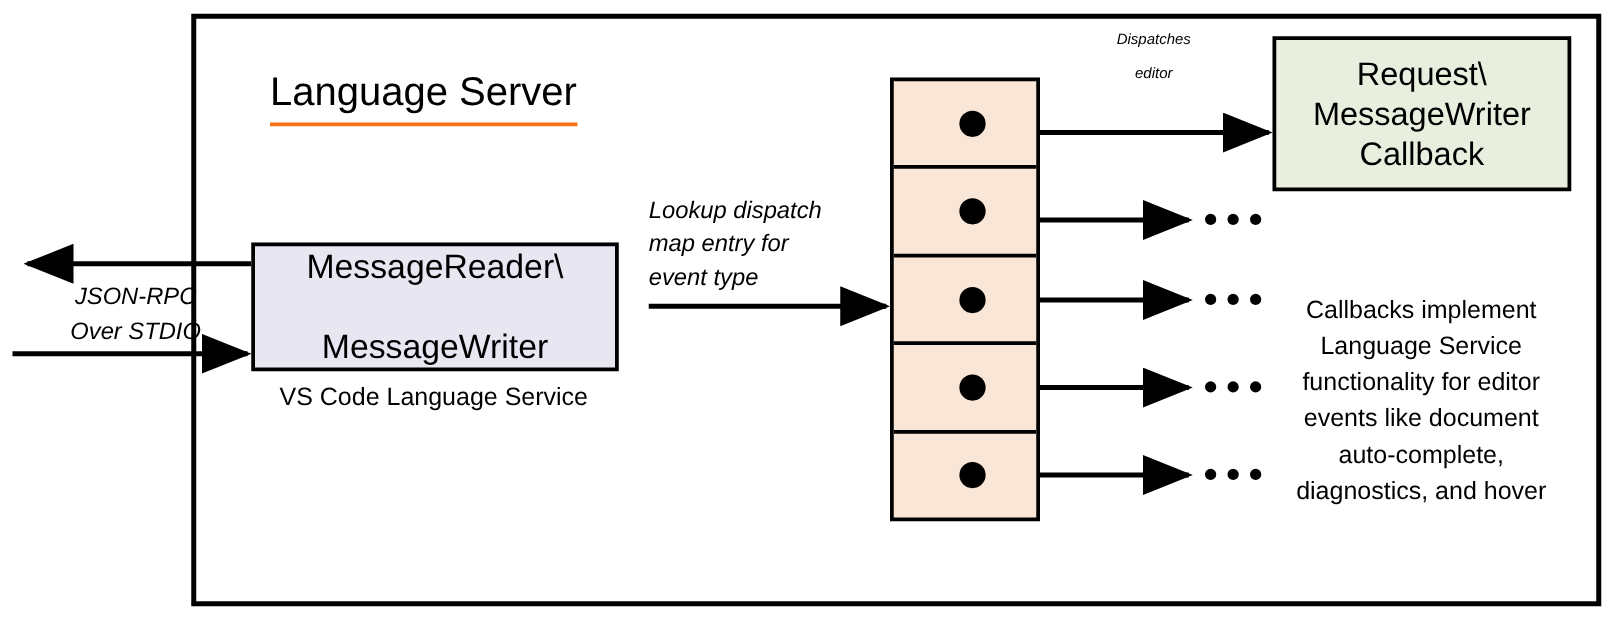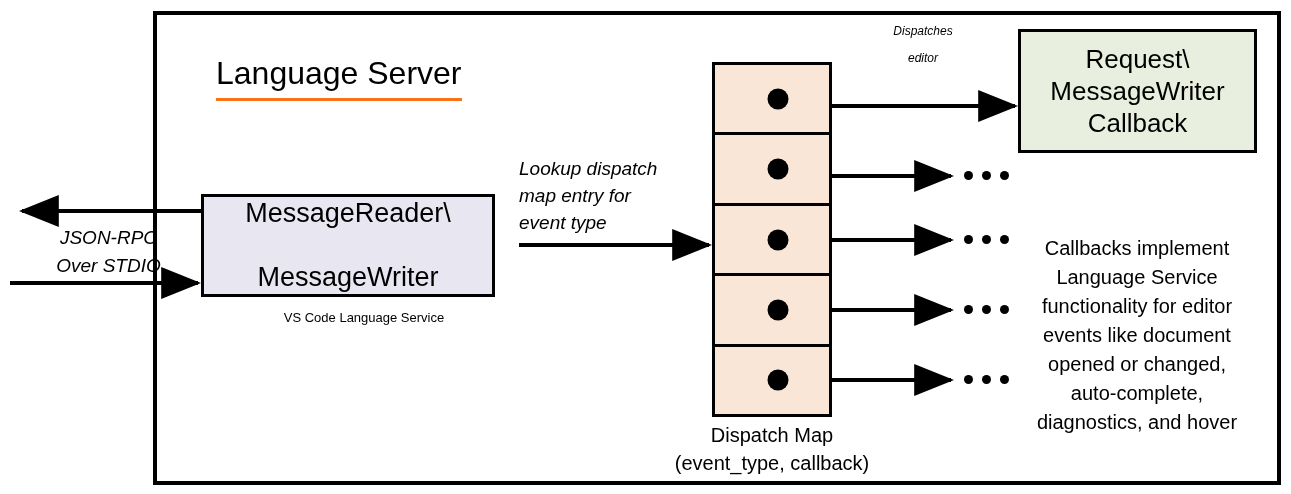--- a/index.html
+++ b/index.html
@@ -65,25 +65,25 @@
     box-sizing: border-box;
     display: flex;
     flex-direction: column;
     align-items: center;
     justify-content: space-between;
     font-size: 27px;
     line-height: 33px;
     text-align: center;
   }
   .mrw-caption {
-    left: 205px;
+    left: 188px;
     top: 305px;
     width: 318px;
     text-align: center;
-    font-size: 13px;
+    font-size: 20px;
     line-height: 26px;
   }
 
   
   .jsonrpc-label {
     left: 36px;
     top: 224px;
     width: 145px;
     text-align: center;
     font-style: italic;
@@ -268,41 +268,36 @@
     <div class="dispatch-row">
       <span class="dispatch-dot"></span>
     </div>
     <div class="dispatch-row">
       <span class="dispatch-dot"></span>
     </div>
     <div class="dispatch-row">
       <span class="dispatch-dot"></span>
     </div>
   </div>
-  <div class="abs dispatch-caption">
-    <div>Dispatch Map</div>
-    <div>(event_type, callback)</div>
-  </div>
 
   <div class="abs dispatches-label">
     <div>Dispatches</div>
     <div>editor</div>
   </div>
 
   <div class="abs callback-box">
     <div>Request\</div>
     <div>MessageWriter</div>
     <div>Callback</div>
   </div>
   <div class="abs callback-caption">
     <div>Callbacks implement</div>
     <div>Language Service</div>
     <div>functionality for editor</div>
     <div>events like document</div>
-    <div>opened or changed,</div>
     <div>auto-complete,</div>
     <div>diagnostics, and hover</div>
   </div>
 
   <div class="ellipsis" style="left:964px; top:171px;">
       <i></i>
       <i></i>
       <i></i>
     </div>
   <div class="ellipsis" style="left:964px; top:235px;">

